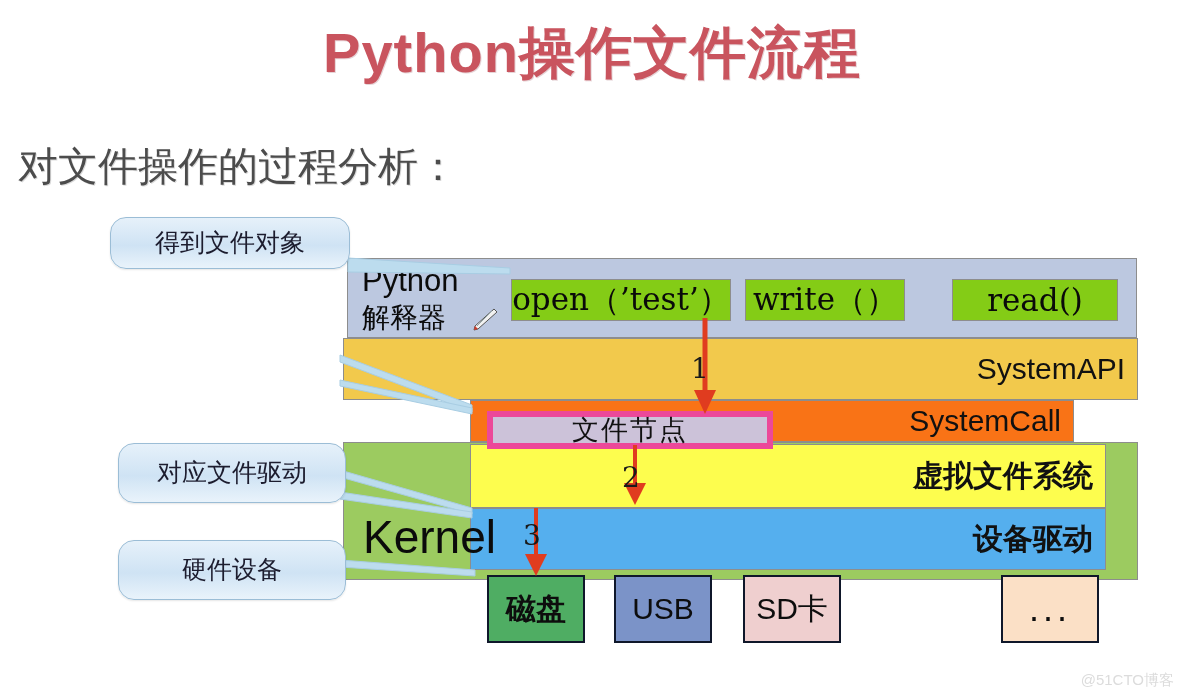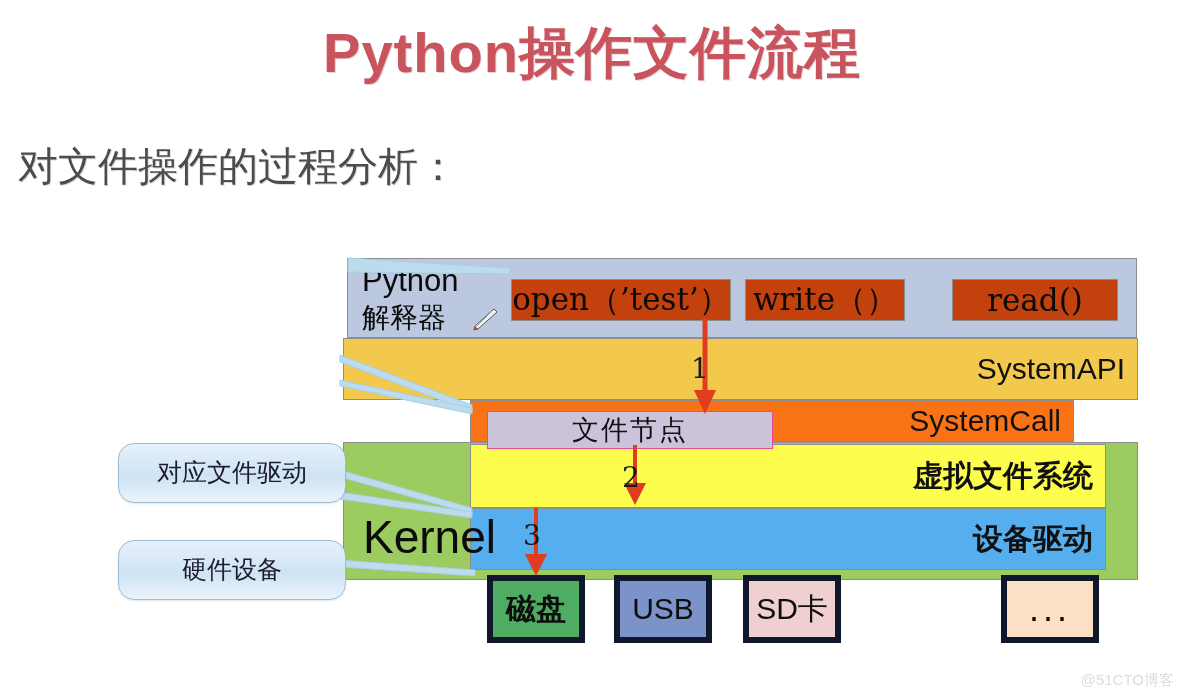--- a/index.html
+++ b/index.html
@@ -115,21 +115,21 @@
   }
   .pen-icon {
     position: absolute;
     left: 120px; top: 48px;
     width: 30px; height: 26px;
     z-index: 12;
   }
   .api-box {
     position: absolute;
     box-sizing: border-box;
-    background: #c2410c;
+    background: #84cc16;
     border: 1px solid #8d8d8d;
     display: flex;
     align-items: center;
     justify-content: center;
     font-size: 31px;
     color: #0a0a0a;
     white-space: nowrap;
     font-family: "DejaVu Serif", "Liberation Serif", serif;
   }
 
@@ -173,37 +173,37 @@
     left: 470px; top: 508px; width: 636px; height: 62px;
     background: #55afee;
     z-index: 12;
   }
 
   
   #file-node {
     position: absolute;
     left: 487px; top: 411px; width: 286px; height: 38px;
     background: #ccc2d9;
-    border: 1px solid #ec4899;
+    border: 6px solid #ec4899;
     box-sizing: border-box;
     display: flex;
     align-items: center;
     justify-content: center;
     font-size: 27px;
     color: #111;
     font-family: "DejaVu Serif", "Liberation Serif", serif;
     z-index: 20;
     letter-spacing: 2px;
   }
 
   
   .device {
     position: absolute;
     box-sizing: border-box;
-    border: 6px solid #0f172a;
+    border: 2px solid #0f172a;
     top: 575px;
     height: 68px;
     display: flex;
     align-items: center;
     justify-content: center;
     font-size: 30px;
     color: #0d0d0d;
     z-index: 22;
     white-space: nowrap;
   }
@@ -241,20 +241,23 @@
 
     <polygon points="340,355 472,405 472,412 340,362" fill="#bcdcee" stroke="#a8cde3" stroke-width="1"></polygon>
     <polygon points="340,380 472,408 472,414 340,386" fill="#bcdcee" stroke="#a8cde3" stroke-width="1"></polygon>
 
     <polygon points="340,470 472,508 472,514 340,477" fill="#bcdcee" stroke="#a8cde3" stroke-width="1"></polygon>
     <polygon points="340,492 472,512 472,518 340,499" fill="#bcdcee" stroke="#a8cde3" stroke-width="1"></polygon>
 
     <polygon points="340,560 475,570 475,576 340,567" fill="#bcdcee" stroke="#a8cde3" stroke-width="1"></polygon>
   </svg>
 
+  <div class="callout" style="left:110px; top:217px; width:240px; height:52px;">
+    <span>得到文件对象</span>
+  </div>
 
 
   <div class="callout" style="left:118px; top:443px; width:228px; height:60px;">
     <span>对应文件驱动</span>
   </div>
 
   <div class="callout" style="left:118px; top:540px; width:228px; height:60px;">
     <span>硬件设备</span>
   </div>
 

